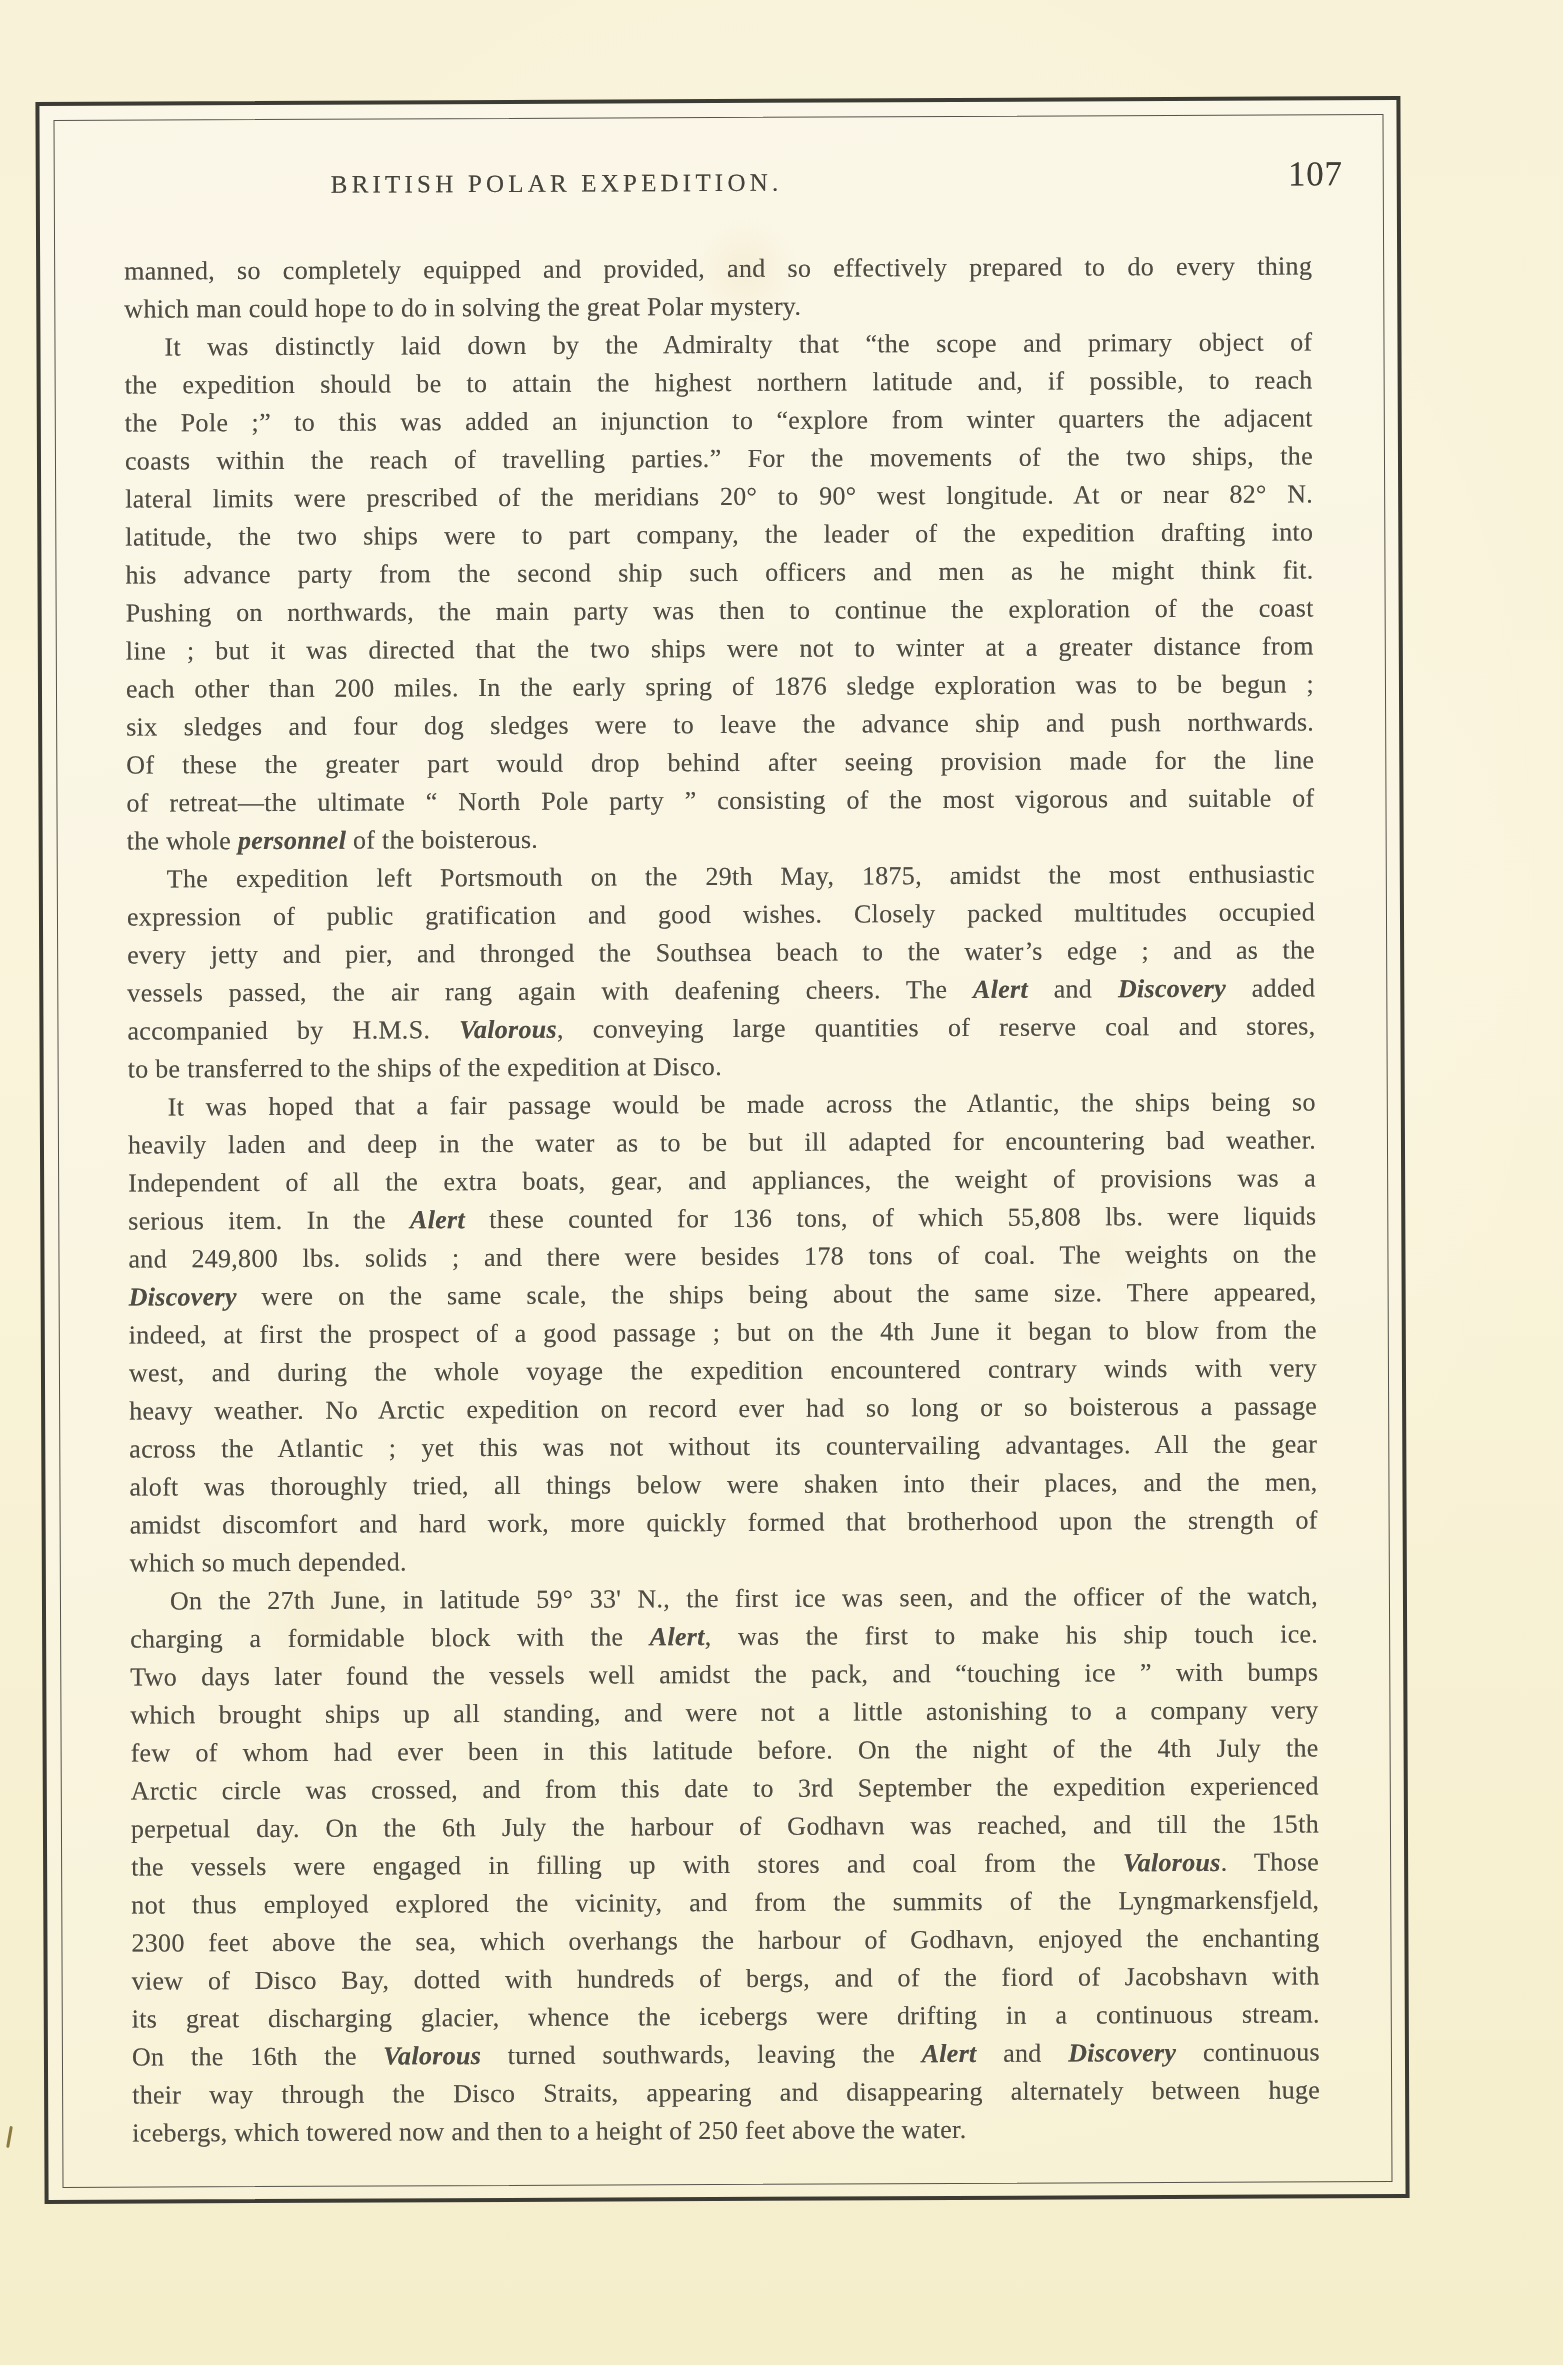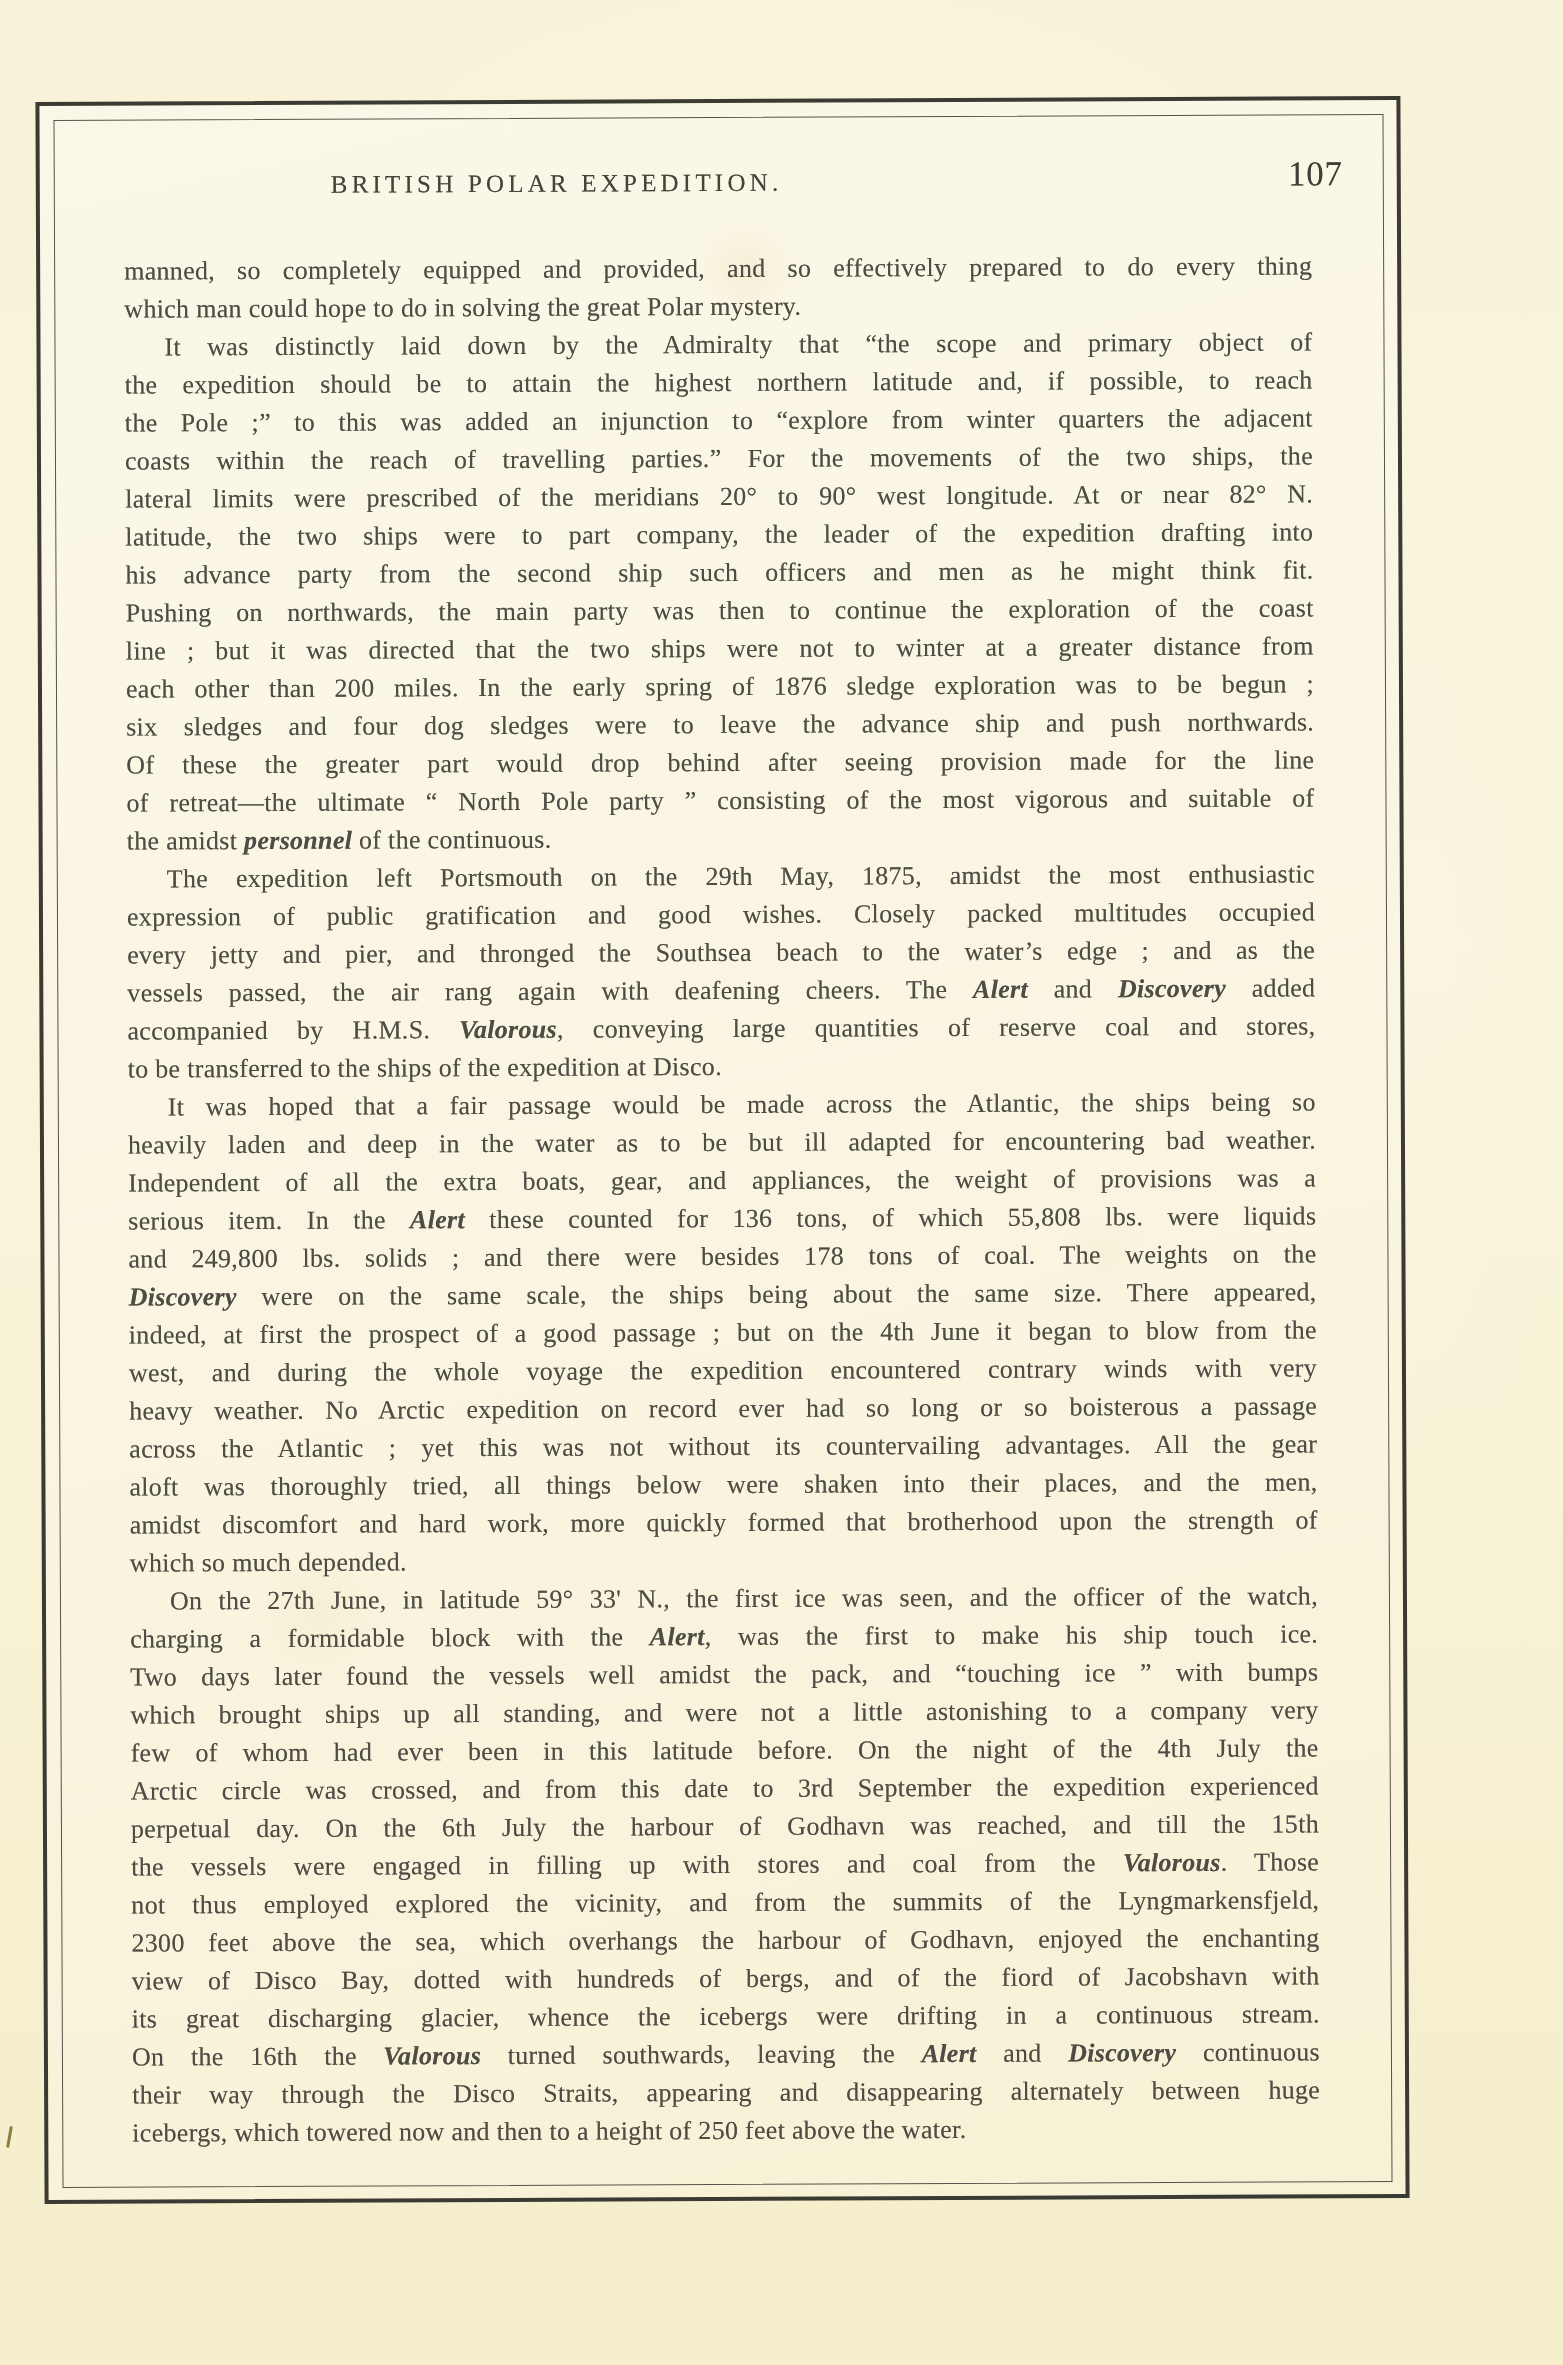--- a/index.html
+++ b/index.html
@@ -103,21 +103,21 @@
           <div class="line"><span>coasts within the reach of travelling parties.” For the movements of the two ships, the</span></div>
           <div class="line"><span>lateral limits were prescribed of the meridians 20° to 90° west longitude. At or near 82° N.</span></div>
           <div class="line"><span>latitude, the two ships were to part company, the leader of the expedition drafting into</span></div>
           <div class="line"><span>his advance party from the second ship such officers and men as he might think fit.</span></div>
           <div class="line"><span>Pushing on northwards, the main party was then to continue the exploration of the coast</span></div>
           <div class="line"><span>line ; but it was directed that the two ships were not to winter at a greater distance from</span></div>
           <div class="line"><span>each other than 200 miles. In the early spring of 1876 sledge exploration was to be begun ;</span></div>
           <div class="line"><span>six sledges and four dog sledges were to leave the advance ship and push northwards.</span></div>
           <div class="line"><span>Of these the greater part would drop behind after seeing provision made for the line</span></div>
           <div class="line"><span>of retreat—the ultimate “ North Pole party ” consisting of the most vigorous and suitable of</span></div>
-          <div class="line last"><span>the amidst </span><i>personnel</i><span> of the continuous.</span></div>
+          <div class="line last"><span>the whole </span><i>personnel</i><span> of the boisterous.</span></div>
         </div>
         <div class="para indent">
           <div class="line first"><span>The expedition left Portsmouth on the 29th May, 1875, amidst the most enthusiastic</span></div>
           <div class="line"><span>expression of public gratification and good wishes. Closely packed multitudes occupied</span></div>
           <div class="line"><span>every jetty and pier, and thronged the Southsea beach to the water’s edge ; and as the</span></div>
           <div class="line"><span>vessels passed, the air rang again with deafening cheers. The </span><i>Alert</i><span> and </span><i>Discovery</i><span> added</span></div>
           <div class="line"><span>accompanied by H.M.S. </span><i>Valorous</i><span>, conveying large quantities of reserve coal and stores,</span></div>
           <div class="line last"><span>to be transferred to the ships of the expedition at Disco.</span></div>
         </div>
         <div class="para indent">

